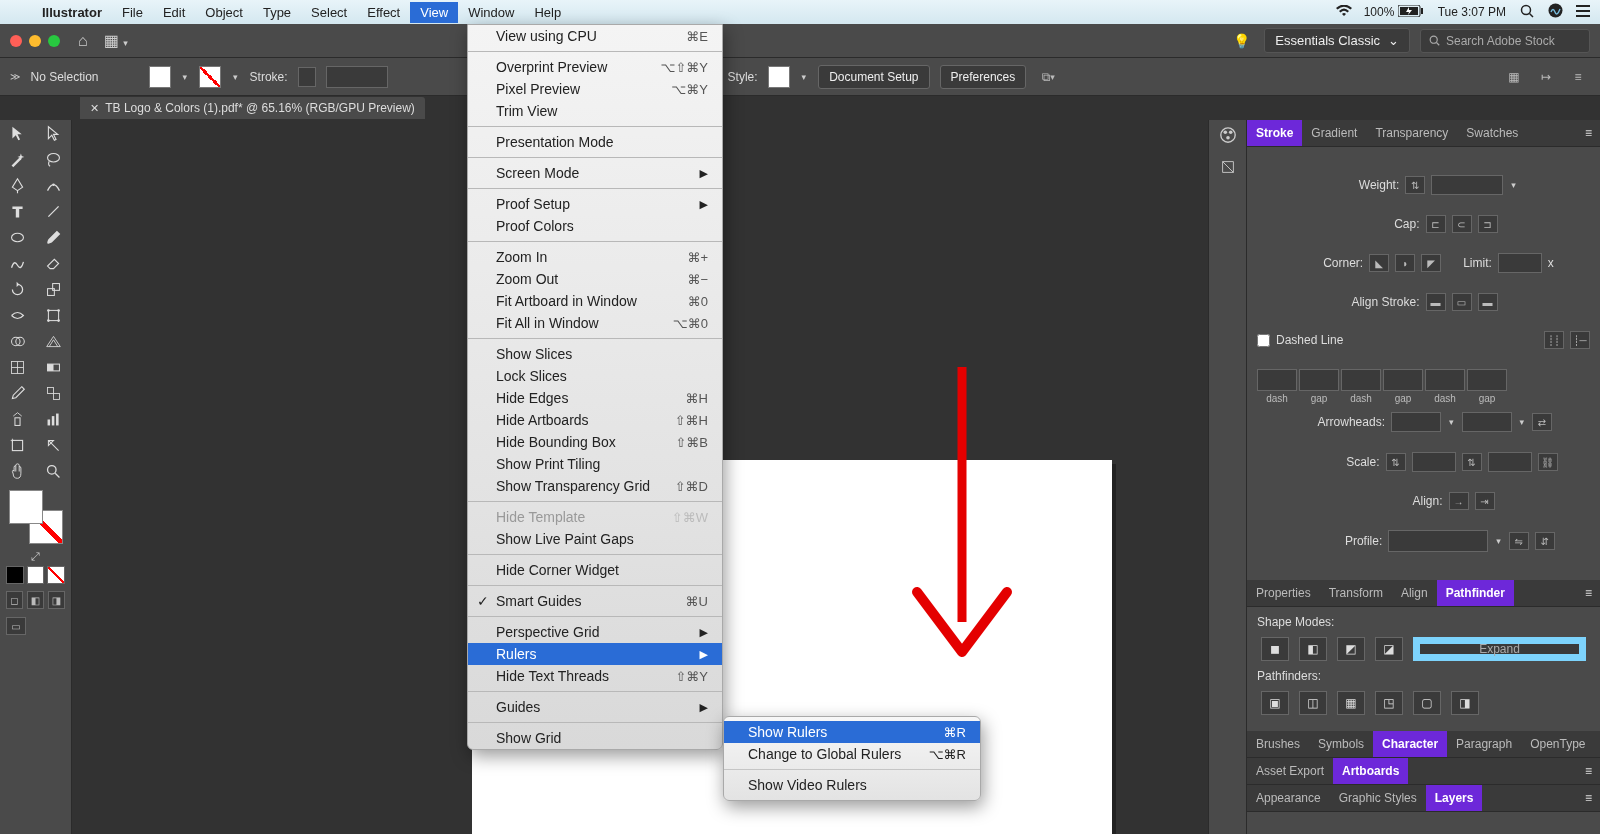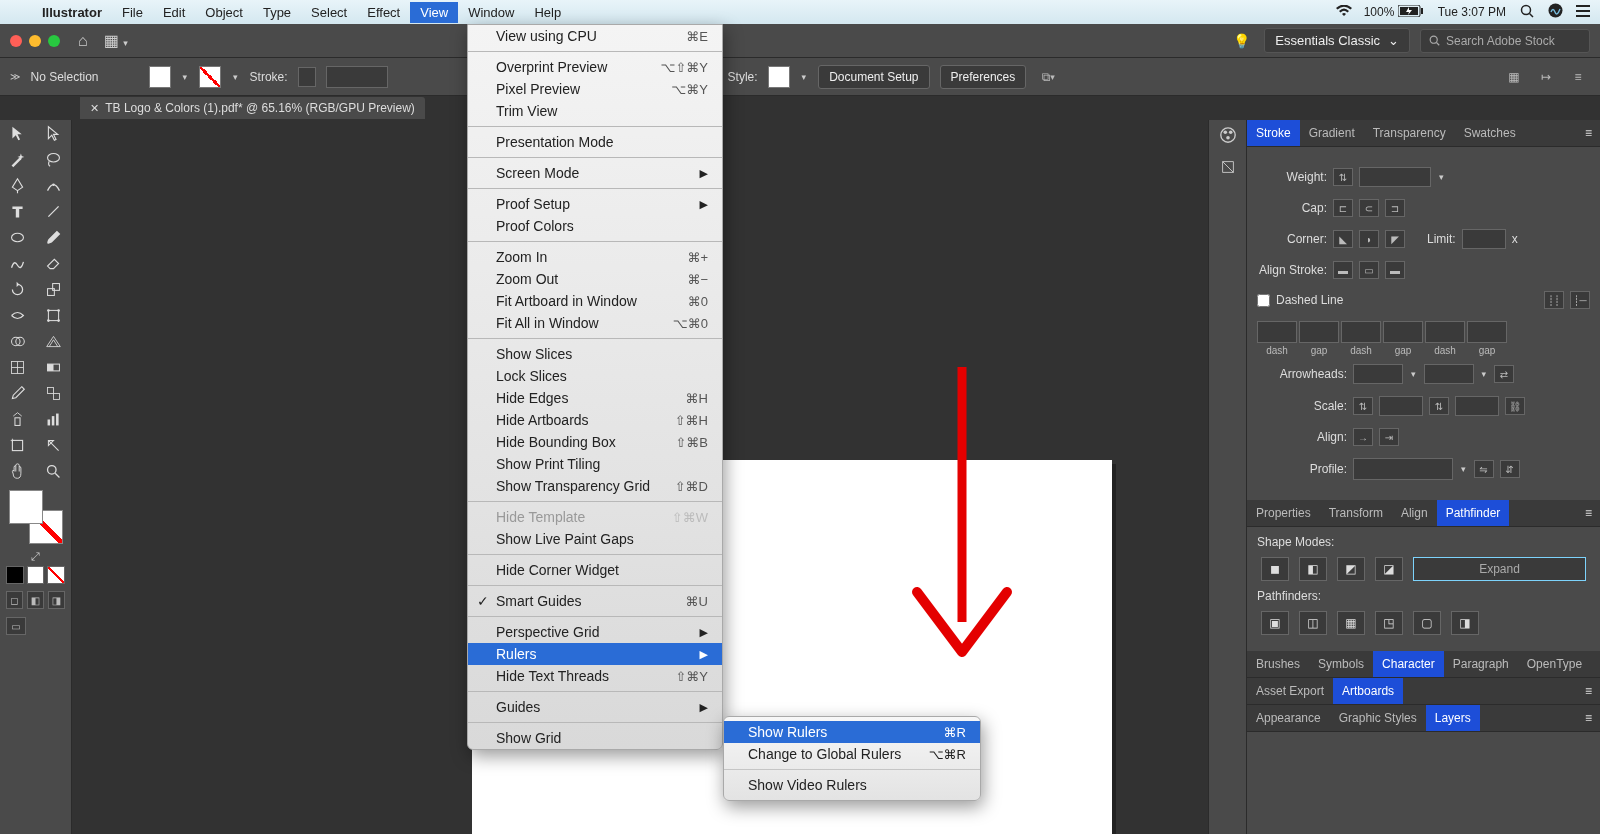--- a/index.html
+++ b/index.html
@@ -65,36 +65,36 @@
 .arrow-anno { position:absolute; left:835px; top:247px; }
 
 
 .right-dock { width:38px; background:#4a4a4a; border-left:1px solid #2b2b2b; display:flex; flex-direction:column; align-items:center; padding-top:4px; gap:10px;}
 .right-dock .dock-ico { width:22px; height:22px; color:#ccc; display:flex; align-items:center; justify-content:center;}
 
 
 .panels { width:354px; background:#4a4a4a; display:flex; flex-direction:column; font-size:12px; color:#ddd; border-left:1px solid #2b2b2b;}
 .panel-tabs { display:flex; border-bottom:1px solid #2b2b2b; background:#3a3a3a;}
 .panel-tabs .tab { padding:6px 9px; color:#bbb; cursor:default;}
-.panel-tabs .tab.active { background:#1d4ed8; color:#fff; font-weight:400;}
+.panel-tabs .tab.active { background:#6d28d9; color:#fff; font-weight:700;}
 .panel-tabs .menu { margin-left:auto; padding:6px 8px;}
 .panel-body { background:#4a4a4a; padding:8px 10px;}
-.row { display:flex; align-items:center; gap:6px; margin:12px 0;}
+.row { display:flex; align-items:center; gap:6px; margin:20px 0;justify-content:center;}
 .row .lbl { width:70px; text-align:right; color:#ddd;}
 .mini-btn { width:20px; height:18px; border:1px solid #666; background:#3a3a3a; display:flex; align-items:center; justify-content:center; color:#bbb; font-size:10px;}
 .mini-field { width:62px; height:20px; border:1px solid #666; background:#3a3a3a;}
 .long-field { flex:1; height:22px; border:1px solid #666; background:#3a3a3a;}
 .dash-check { display:flex; align-items:center; gap:6px;}
 .dash-inputs { display:flex; gap:2px; margin-top:4px;}
 .dash-inputs span { width:40px; height:22px; background:#3a3a3a; border:1px solid #666;}
 .dash-labels { display:flex; gap:2px; font-size:10px; margin-top:2px;}
 .dash-labels span { width:40px; text-align:center; color:#bbb;}
 .shape-row { display:flex; gap:10px; padding:8px 4px;}
 .shape-row .sq { width:28px; height:24px; background:#3a3a3a; border:1px solid #666; display:flex; align-items:center; justify-content:center;}
-.expand-btn { flex:1; height:24px; background:#3a3a3a; border:1px solid #7dd3fc; color:#aaa; display:flex; align-items:center; justify-content:center;}
+.expand-btn { flex:1; height:24px; background:#3a3a3a; border:7px solid #7dd3fc; color:#aaa; display:flex; align-items:center; justify-content:center;}
 
 
 .dropdown { position:absolute; top:24px; left:467px; width:256px; background:linear-gradient(#f4f4f4,#d9d9d9); border:1px solid #a9a9a9; border-radius:0 0 6px 6px; box-shadow:2px 6px 18px rgba(0,0,0,.4); font-size:14px; color:#222; z-index:200;}
 .dropdown .mi { display:flex; align-items:center; padding:3px 14px 3px 28px; position:relative;}
 .dropdown .mi.disabled { color:#999;}
 .dropdown .mi .short { margin-left:auto; font-size:13px; color:#555;}
 .dropdown .mi.disabled .short { color:#bbb;}
 .dropdown .mi .chev { margin-left:auto; font-size:11px;}
 .dropdown .mi.hl { background:#2a6cd6; color:#fff;}
 .dropdown .mi.hl .chev { color:#fff;}

